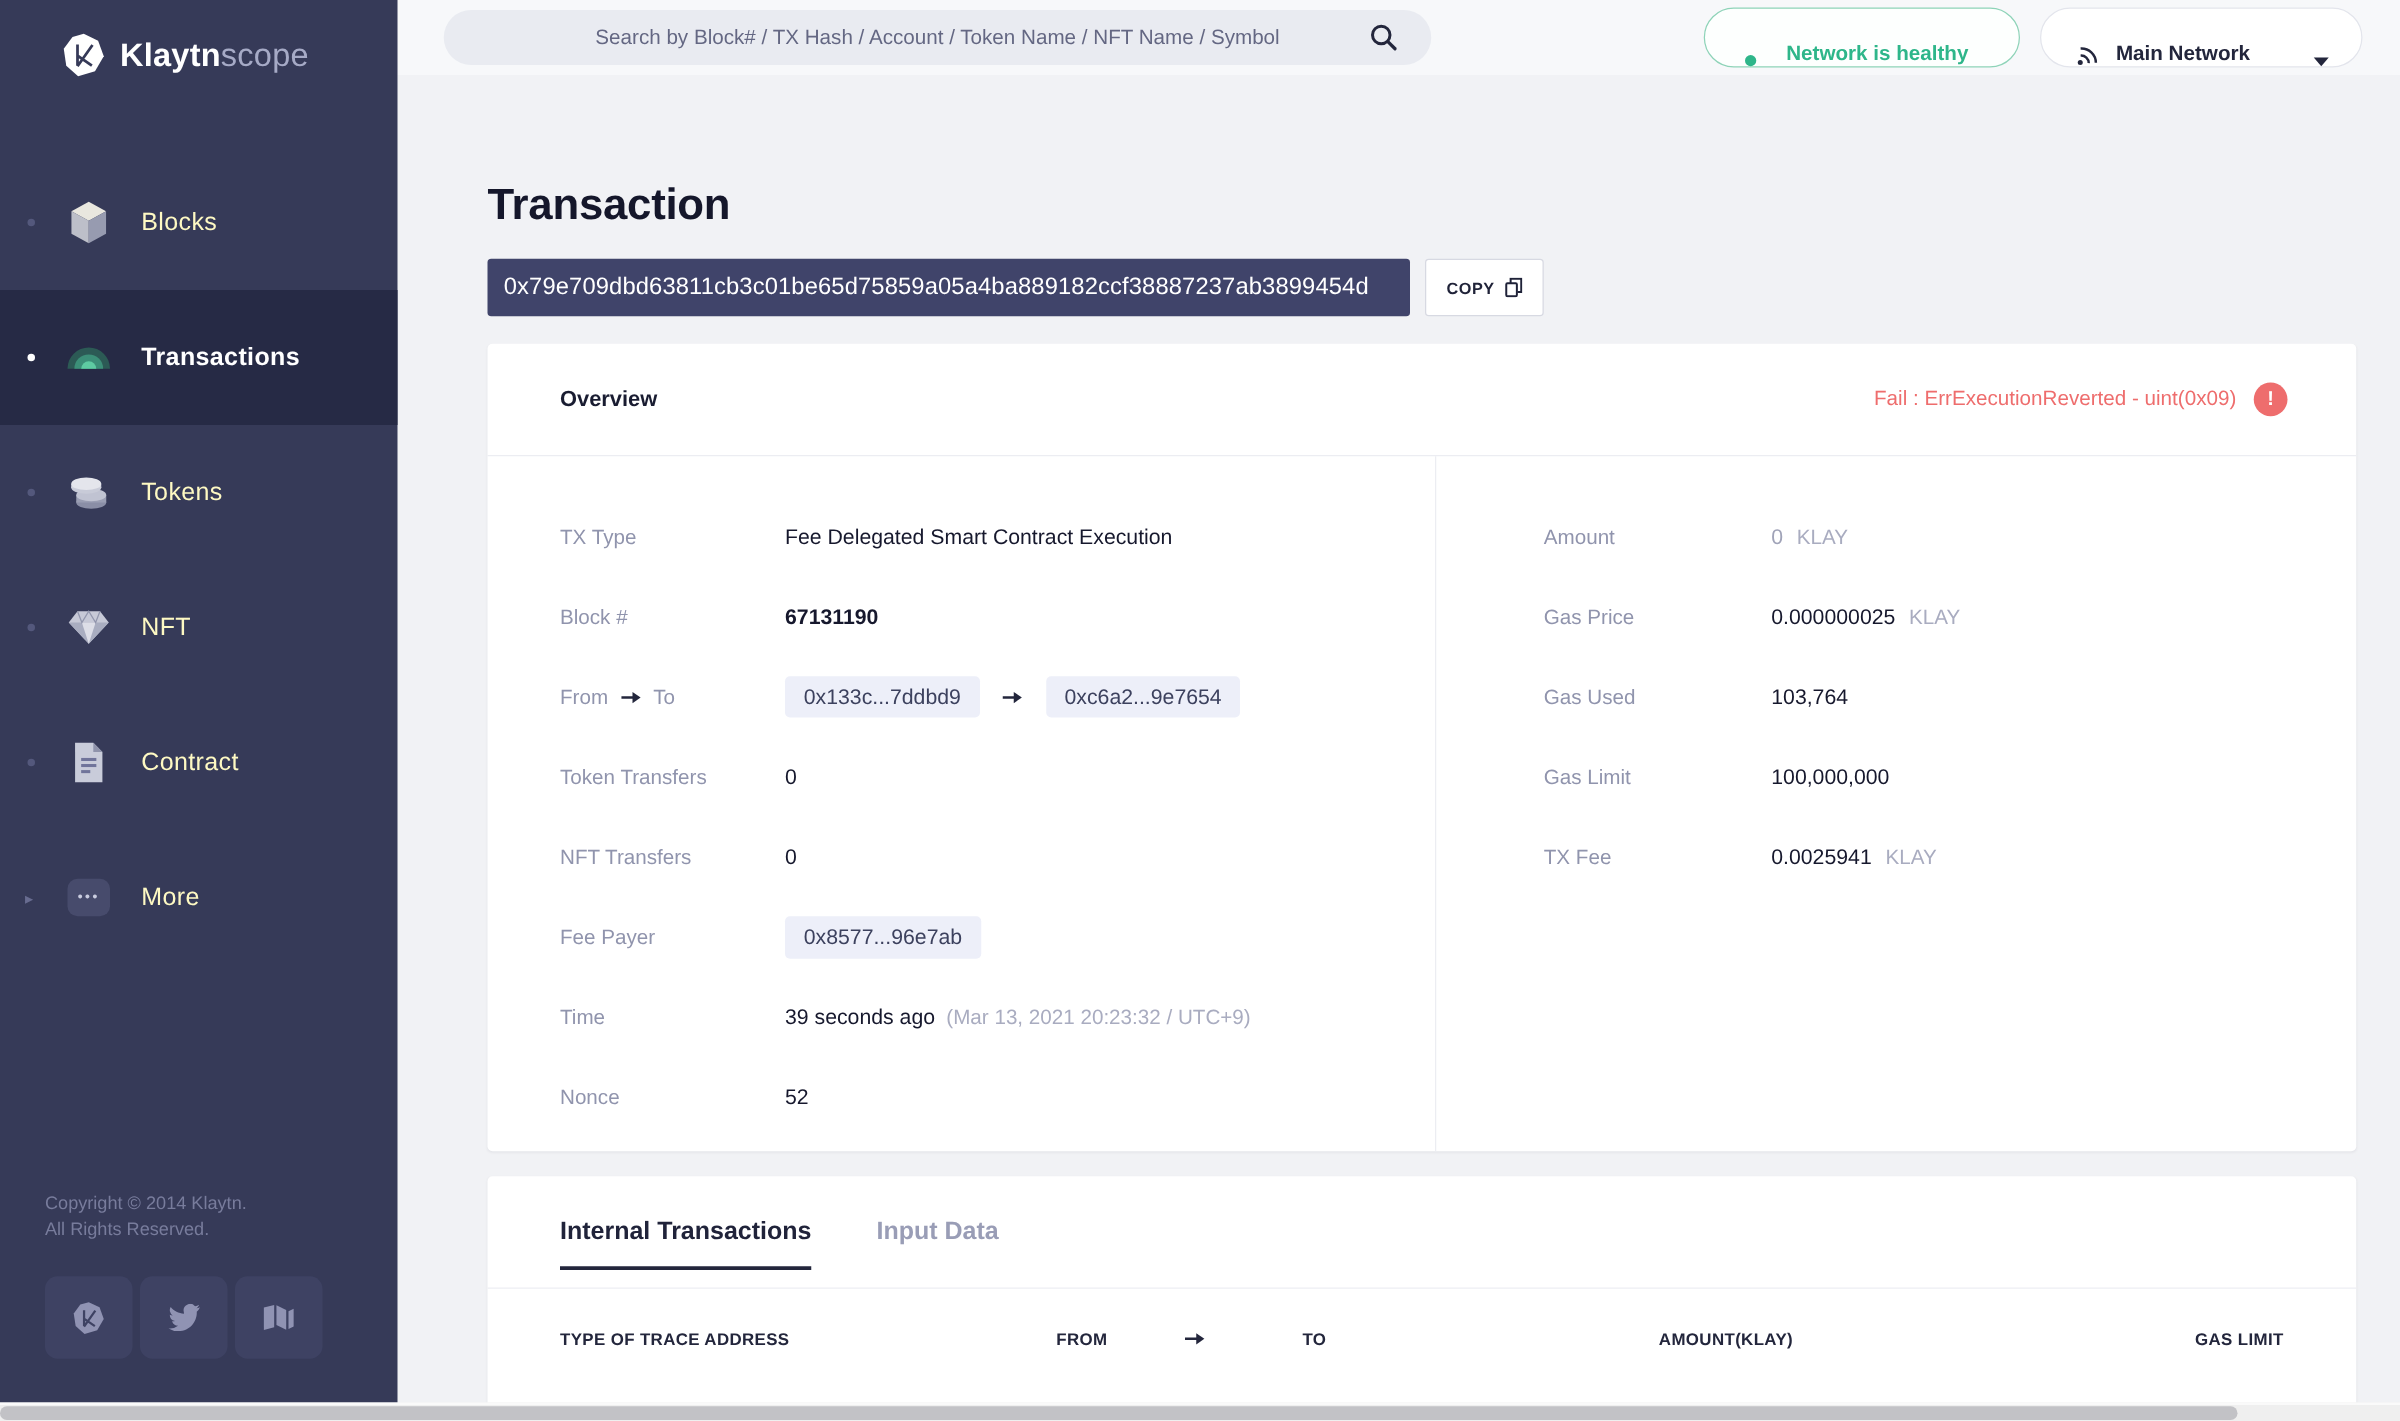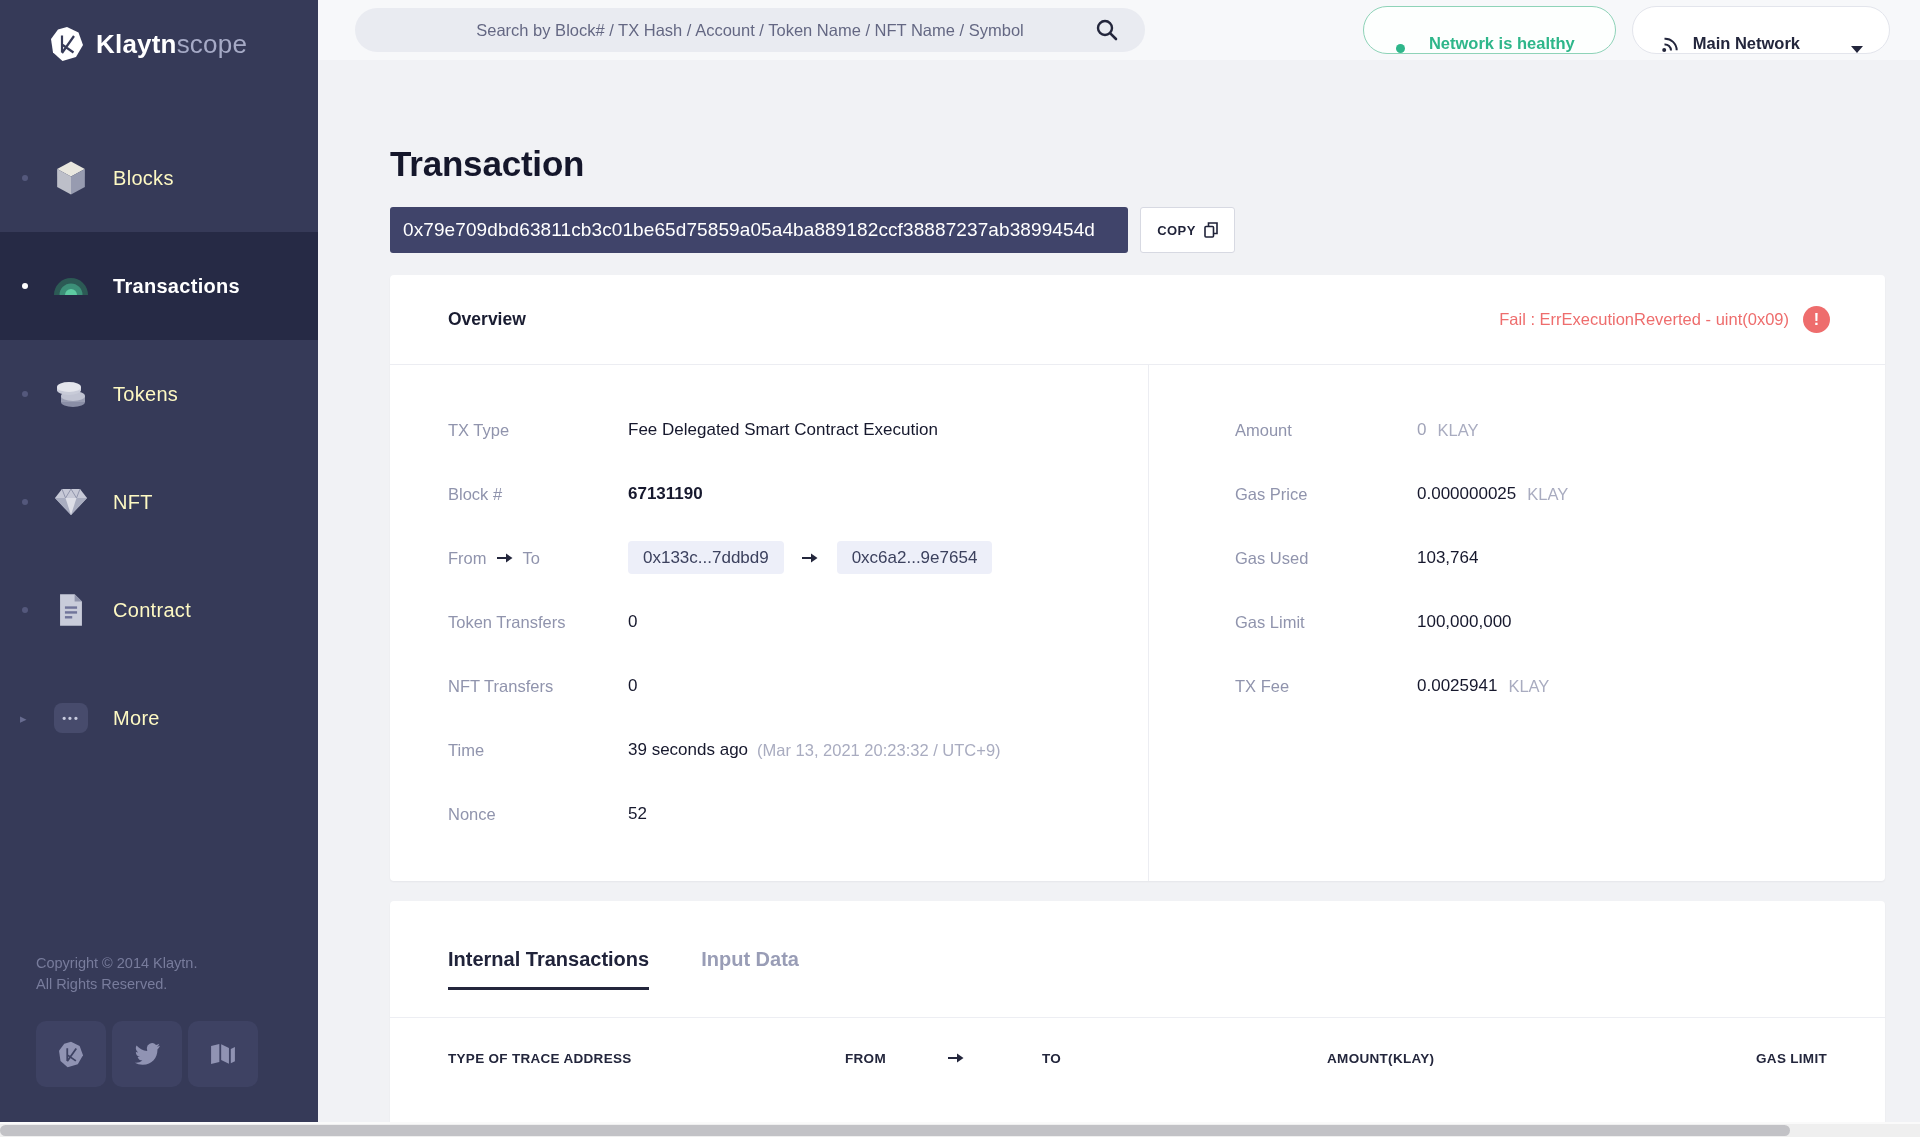--- a/index.html
+++ b/index.html
@@ -51,36 +51,36 @@
   .copy-btn { width:95px; background:#ffffff; border:1px solid #d7d9e2; border-radius:3px; display:flex; align-items:center; justify-content:center; gap:8px; font-size:13px; font-weight:700; letter-spacing:.4px; color:#1f2238; cursor:pointer; font-family:"Liberation Sans", sans-serif; }
 
   .card { margin:0 30px 0 72px; width:1495px; background:#ffffff; border-radius:4px; box-shadow:0 1px 2px rgba(20,22,40,.05); }
   .overview { margin-top:22px; }
   .ov-head { height:90px; border-bottom:1px solid #ecedf2; display:flex; align-items:center; padding:0 55px 0 58px; }
   .ov-head h2 { font-size:17.5px; font-weight:700; color:#191c31; }
   .fail { margin-left:auto; display:flex; align-items:center; gap:14px; color:#ee6d6d; font-size:16.5px; }
   .fail-icon { width:27px; height:27px; border-radius:50%; background:#ee6d6d; color:#ffffff; font-size:16px; font-weight:700; display:flex; align-items:center; justify-content:center; }
 
   .ov-body { display:flex; }
-  .ov-col.left  { width:758px; padding:33px 0 35px 58px; }
+  .ov-col.left  { width:758px; padding:33px 0 11px 58px; }
   .ov-col.right { flex:1; border-left:1px solid #ecedf2; padding:33px 0 25px 57px; }
   .row { height:64px; display:flex; align-items:center; }
   .lbl { width:180px; flex:0 0 180px; font-size:16.5px; color:#9094ad; font-weight:500; display:flex; align-items:center; }
   .ov-col.right .lbl { width:182px; flex:0 0 182px;margin-left:29px; }
   .val { font-size:17px; color:#16182d; }
   .val.bold { font-weight:700; }
   .val.muted { color:#a0a3b8; }
   .unit { margin-left:11px; font-size:16.5px; color:#a9acc0; }
   .detail { margin-left:9px; font-size:16.5px; color:#a9acc0; }
   .chip { background:#edeff9; border-radius:4px; padding:7px 15px; font-size:17px; color:#3c415e; cursor:pointer; }
   .arrow { display:inline-flex; margin:0 10px; }
   .chips .arrow { margin:0 14px; }
 
   .txtable { margin-top:20px; height:260px; }
-  .tabs { height:117px; border-bottom:1px solid #edeef3; display:flex; align-items:center; gap:52px; padding-left:58px; }
+  .tabs { height:90px; border-bottom:1px solid #edeef3; display:flex; align-items:center; gap:52px; padding-left:58px; }
   .tab { position:relative; font-size:20px; font-weight:600; color:#999db6; cursor:pointer; }
   .tab.active { color:#20233a; font-weight:700; }
   .tab.active::after { content:""; position:absolute; left:0; right:0; bottom:-19px; height:3px; background:#23263c; }
   .thead { display:flex; align-items:center; height:80px; padding:0 58px; font-size:13.5px; font-weight:700; color:#23263c; letter-spacing:.3px; }
   .th-type { width:397px; flex:0 0 397px; }
   .th-arrow { margin:0 78px 0 62px; display:flex; }
   .th-amount { margin-left:266px; }
   .th-gas { margin-left:auto; }
 
   
@@ -291,20 +291,24 @@
           <div class="row">
             <span class="lbl">Token Transfers</span>
             <span class="val">0</span>
           </div>
 
           <div class="row">
             <span class="lbl">NFT Transfers</span>
             <span class="val">0</span>
           </div>
 
+          <div class="row">
+            <span class="lbl">Fee Payer</span>
+            <span class="chip">0x8577...96e7ab</span>
+          </div>
 
           <div class="row">
             <span class="lbl">Time</span>
             <span class="val">39 seconds ago</span>
             <span class="detail">(Mar 13, 2021 20:23:32 / UTC+9)</span>
           </div>
 
           <div class="row">
             <span class="lbl">Nonce</span>
             <span class="val">52</span>

